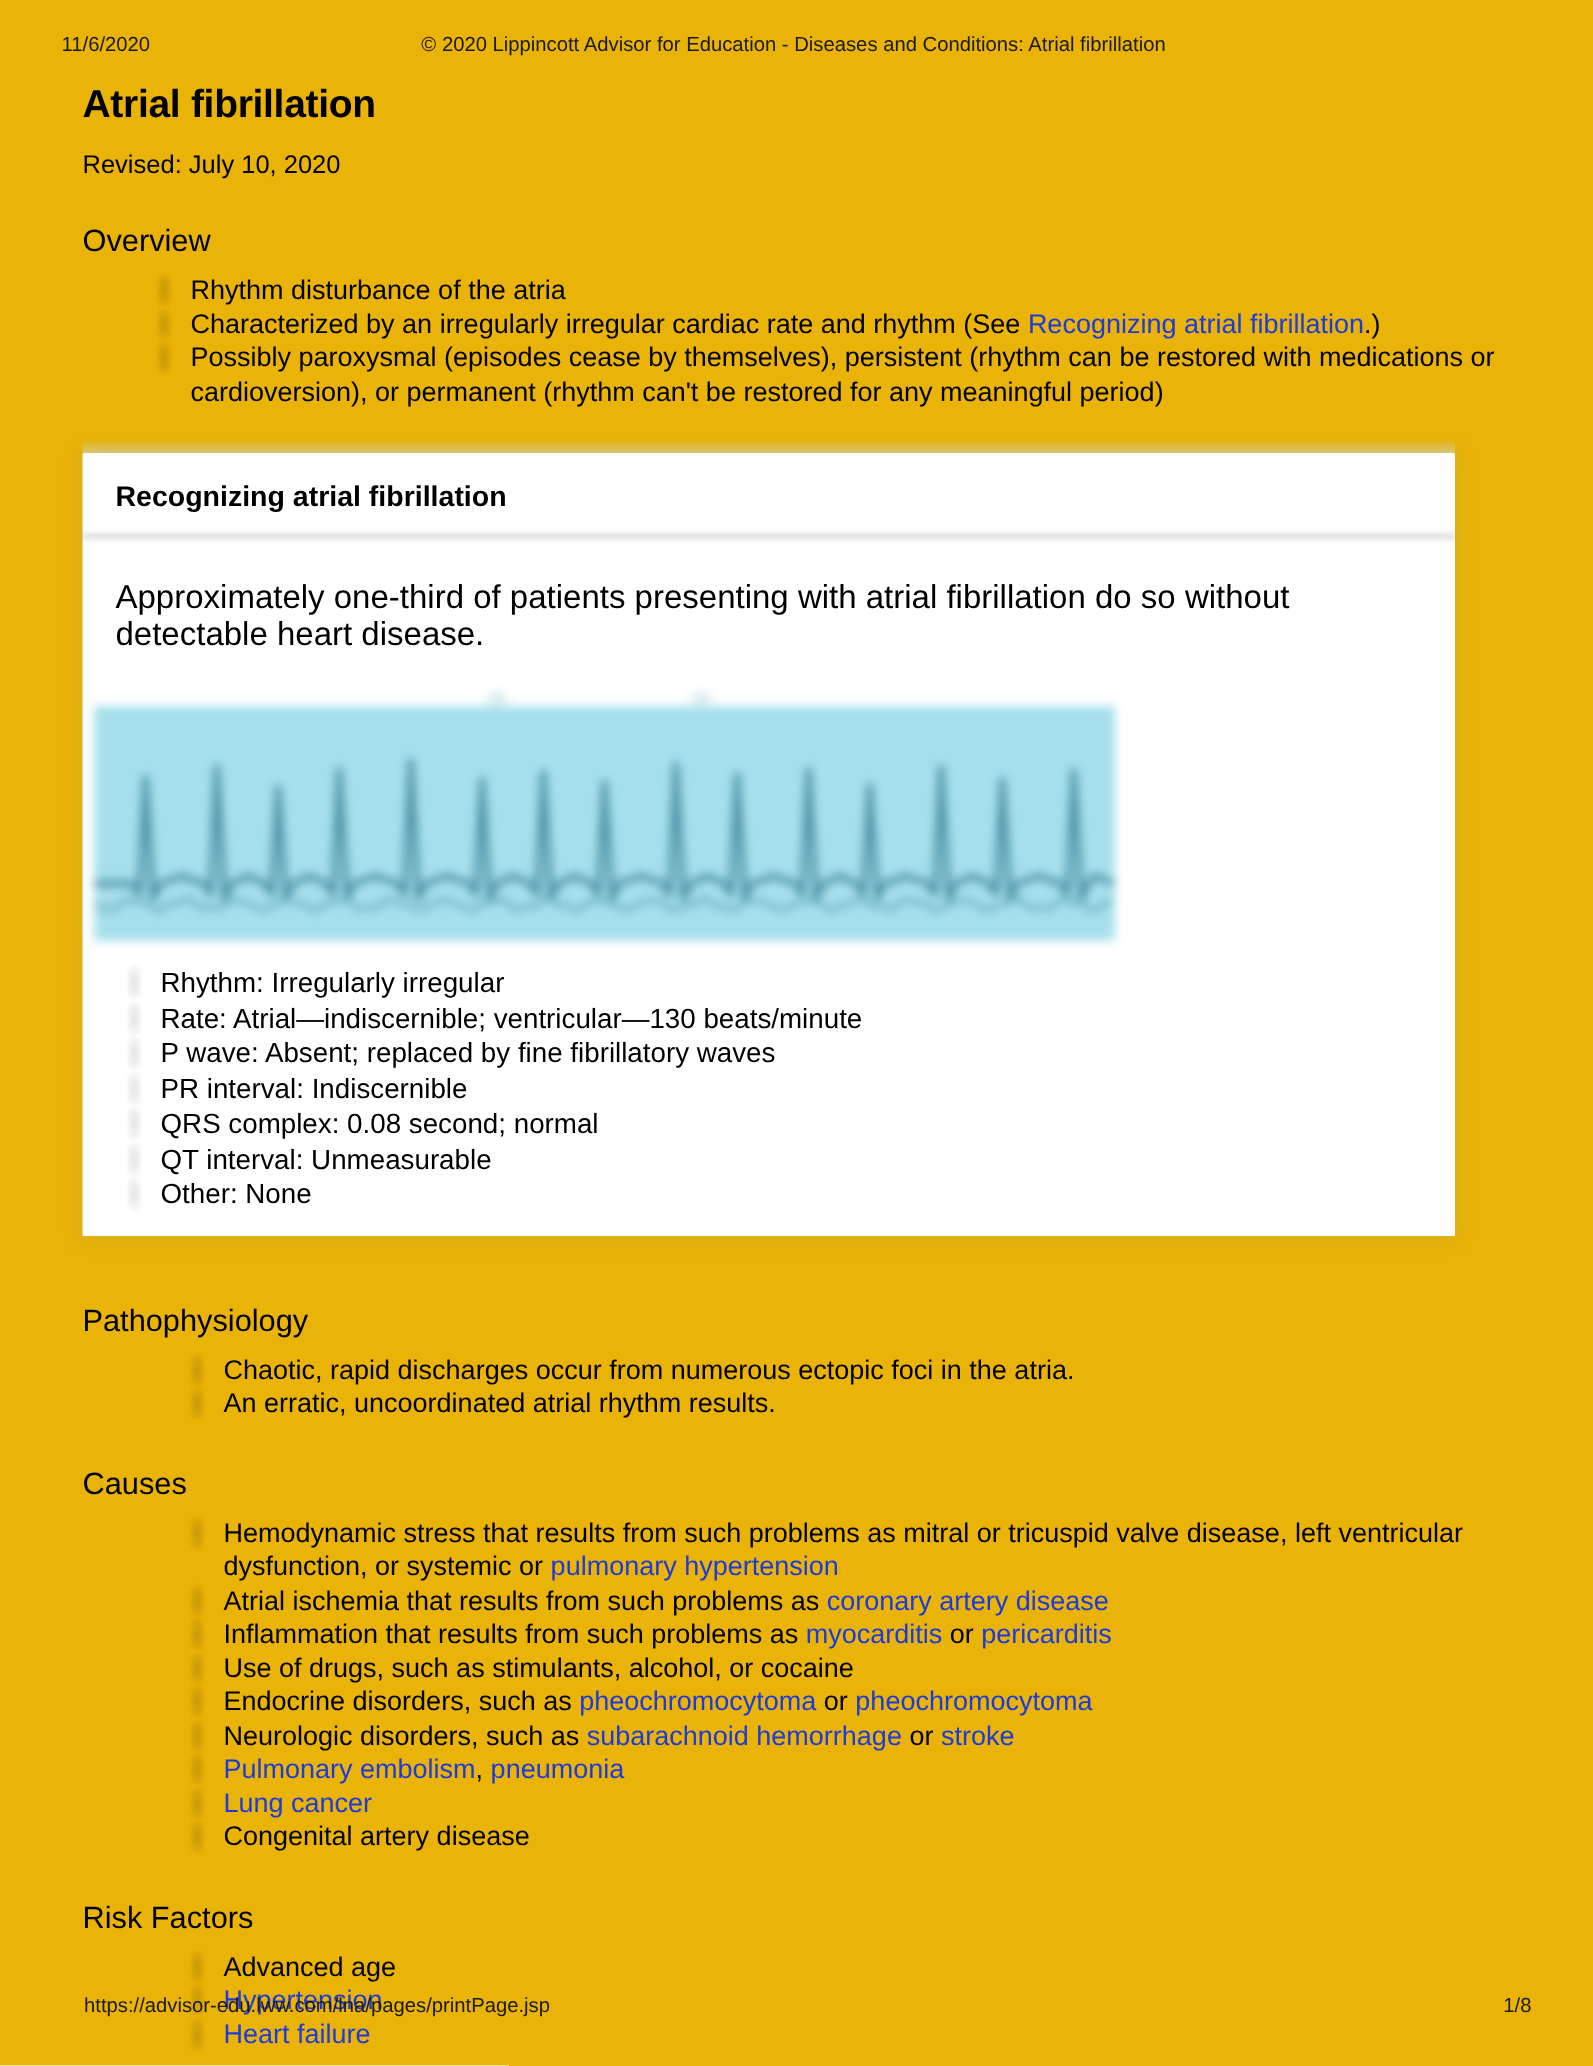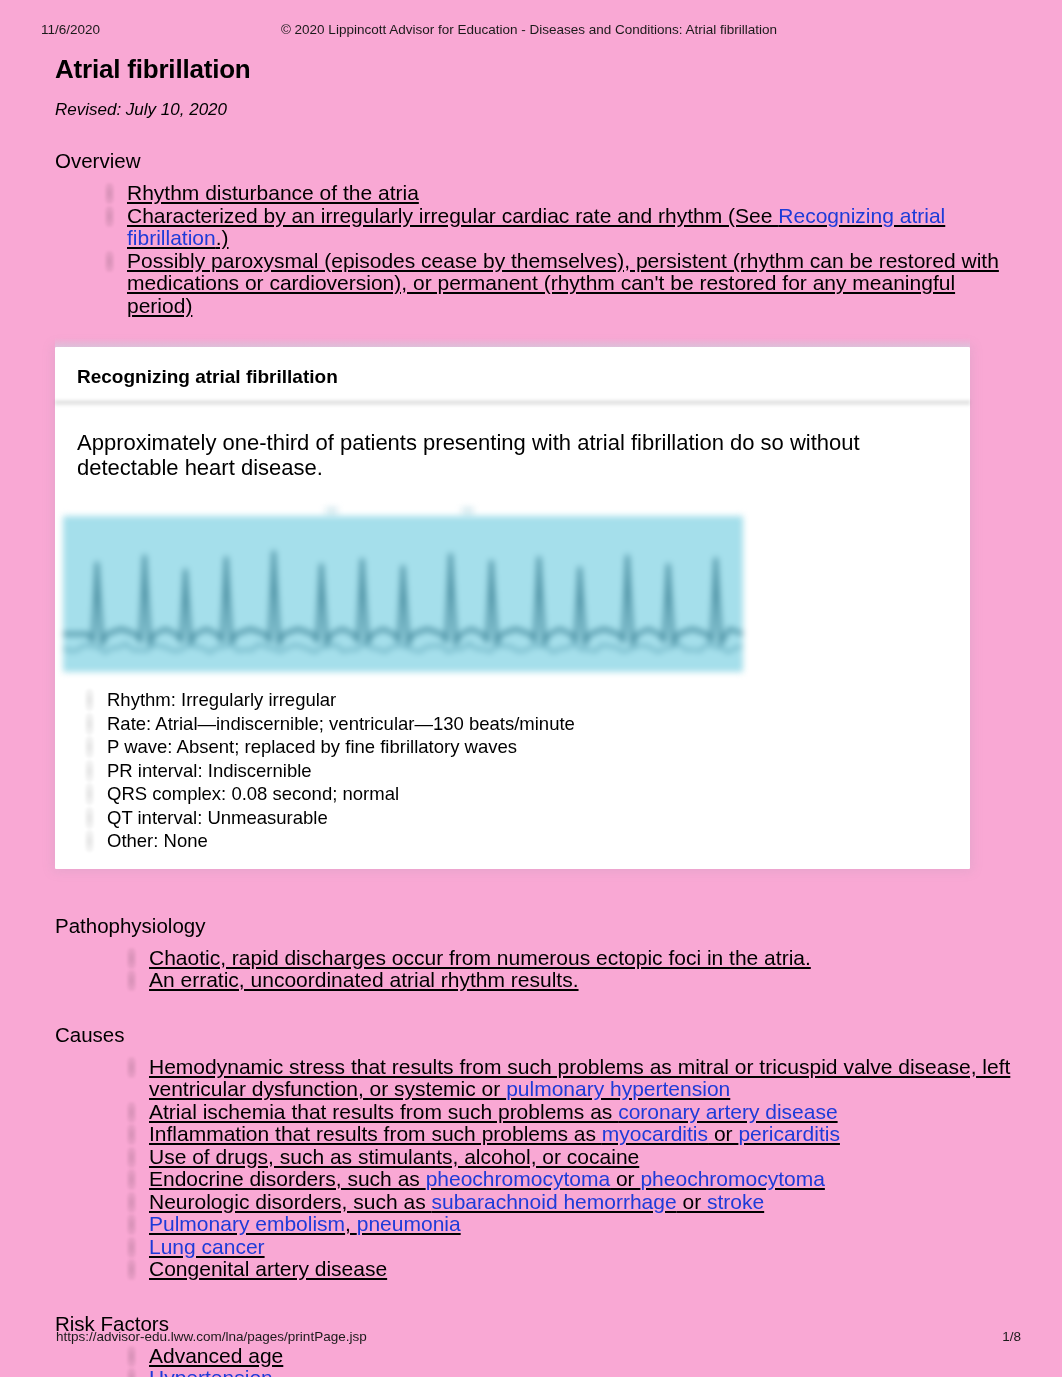--- a/index.html
+++ b/index.html
@@ -8,21 +8,21 @@
     background: #ffffff;
   }
   body {
     font-family: "Liberation Sans", sans-serif;
     color: #000000;
   }
   .page {
     position: relative;
     width: 1062px;
     height: 1377px;
-    background: #f9a8d4;
+    background: #eab308;
     overflow: hidden;
     box-sizing: border-box;
   }
 
   
   .print-header {
     position: absolute;
     top: 22px;
     left: 0;
     width: 1062px;
@@ -84,21 +84,20 @@
     margin: 0 0 0 0;
     padding: 0;
     line-height: 34px;
     letter-spacing: -0.2px;
   }
   .revised {
     font-size: 17px;
     line-height: 24px;
     margin-top: 12px;
     margin-bottom: 0;
-    font-style: italic;
   }
 
   h2.section-title {
     font-size: 20.5px;
     font-weight: normal;
     margin: 0;
     padding: 0;
     line-height: 26px;
   }
   .section {
@@ -106,25 +105,24 @@
   }
 
   
   ul.bullets {
     list-style: none;
     margin: 8px 0 0 0;
     padding: 0 0 0 50px;
   }
   ul.bullets > li {
     position: relative;
-    font-size: 21px;
+    font-size: 18px;
     line-height: 22.5px;
     padding-left: 22px;
     margin: 0;
-    text-decoration: underline;
   }
   ul.bullets > li::before {
     content: "";
     position: absolute;
     left: 0px;
     top: 1px;
     width: 9px;
     height: 21px;
     border-radius: 3px;
     background: radial-gradient(ellipse at 50% 50%,

